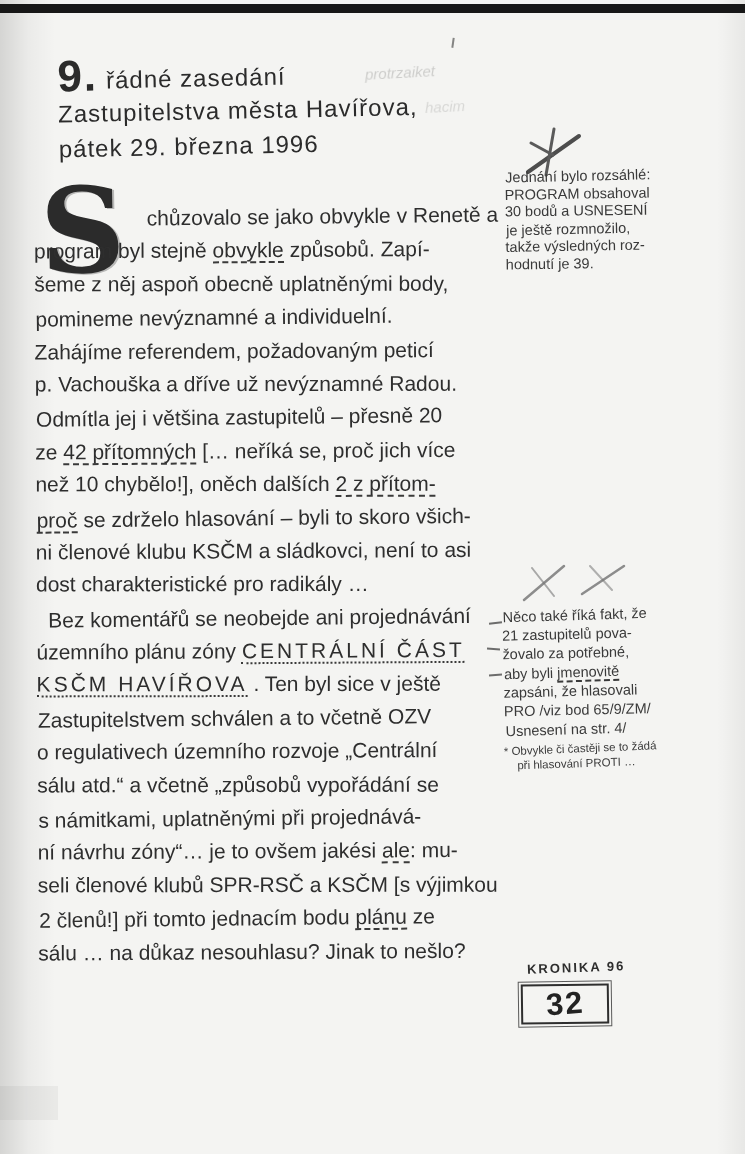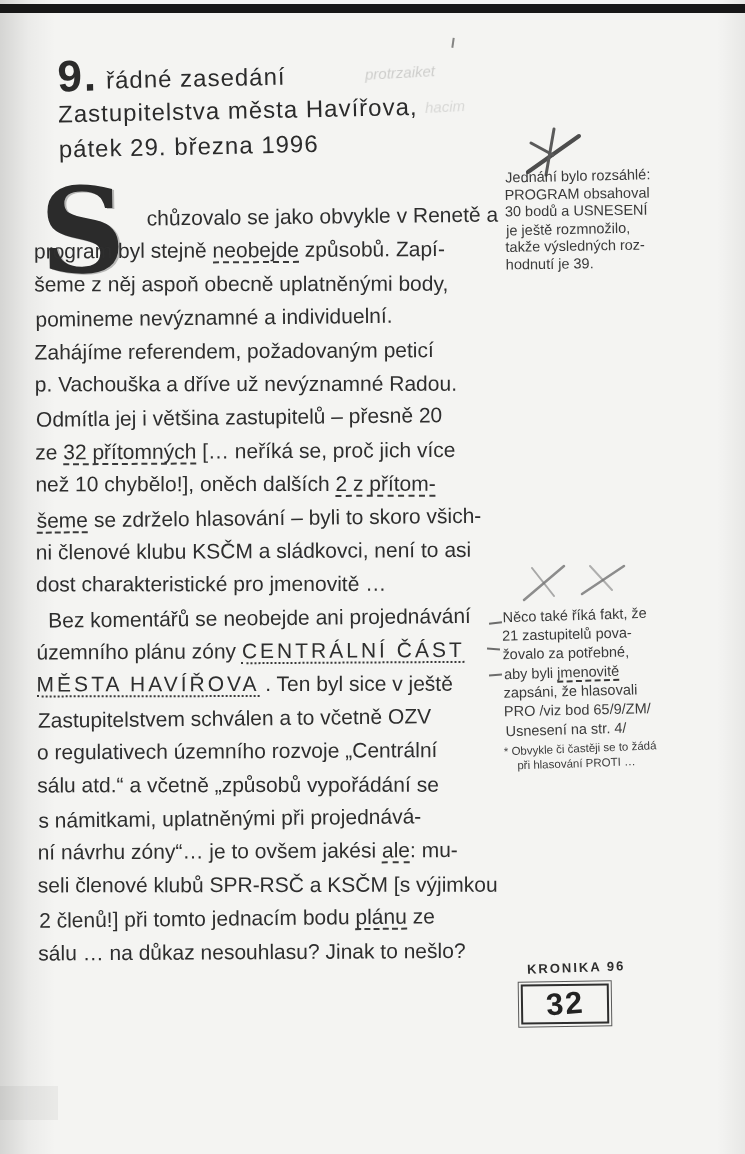--- a/index.html
+++ b/index.html
@@ -123,34 +123,34 @@
       <span class="t-rest">řádné zasedání</span>
     </div>
     <div class="t-line">Zastupitelstva města Havířova,</div>
     <div class="t-line">pátek 29. března 1996</div>
   </div>
 
   <div class="drop-cap">S</div>
 
   <div class="main-text">
       <div class="tline dropgap"><span>chůzovalo se jako obvykle v Renetě a</span></div>
-      <div class="tline"><span>program byl stejně </span><span class="ud">neobejde</span><span> způsobů. Zapí-</span></div>
+      <div class="tline"><span>program byl stejně </span><span class="ud">obvykle</span><span> způsobů. Zapí-</span></div>
       <div class="tline"><span>šeme z něj aspoň obecně uplatněnými body,</span></div>
       <div class="tline"><span>pomineme nevýznamné a individuelní.</span></div>
       <div class="tline"><span>Zahájíme referendem, požadovaným peticí</span></div>
       <div class="tline"><span>p. Vachouška a dříve už nevýznamné Radou.</span></div>
       <div class="tline"><span>Odmítla jej i většina zastupitelů – přesně 20</span></div>
-      <div class="tline"><span>ze </span><span class="ud">32 přítomných</span><span> [… neříká se, proč jich více</span></div>
+      <div class="tline"><span>ze </span><span class="ud">42 přítomných</span><span> [… neříká se, proč jich více</span></div>
       <div class="tline"><span>než 10 chybělo!], oněch dalších </span><span class="ud">2 z přítom-</span></div>
-      <div class="tline"><span class="ud">šeme</span><span> se zdrželo hlasování – byli to skoro všich-</span></div>
+      <div class="tline"><span class="ud">proč</span><span> se zdrželo hlasování – byli to skoro všich-</span></div>
       <div class="tline"><span>ni členové klubu KSČM a sládkovci, není to asi</span></div>
-      <div class="tline"><span>dost charakteristické pro jmenovitě …</span></div>
+      <div class="tline"><span>dost charakteristické pro radikály …</span></div>
       <div class="tline indent"><span>Bez komentářů se neobejde ani projednávání</span></div>
       <div class="tline"><span>územního plánu zóny </span><span class="caps udot">CENTRÁLNÍ ČÁST</span></div>
-      <div class="tline"><span class="caps udot">MĚSTA HAVÍŘOVA</span><span> . Ten byl sice v ještě</span></div>
+      <div class="tline"><span class="caps udot">KSČM HAVÍŘOVA</span><span> . Ten byl sice v ještě</span></div>
       <div class="tline"><span>Zastupitelstvem schválen a to včetně OZV</span></div>
       <div class="tline"><span>o regulativech územního rozvoje „Centrální</span></div>
       <div class="tline"><span>sálu atd.“ a včetně „způsobů vypořádání se</span></div>
       <div class="tline"><span>s námitkami, uplatněnými při projednává-</span></div>
       <div class="tline"><span>ní návrhu zóny“… je to ovšem jakési </span><span class="ud">ale</span><span>: mu-</span></div>
       <div class="tline"><span>seli členové klubů SPR-RSČ a KSČM [s výjimkou</span></div>
       <div class="tline"><span>2 členů!] při tomto jednacím bodu </span><span class="ud">plánu</span><span> ze</span></div>
       <div class="tline"><span>sálu … na důkaz nesouhlasu? Jinak to nešlo?</span></div>
     </div>
 

